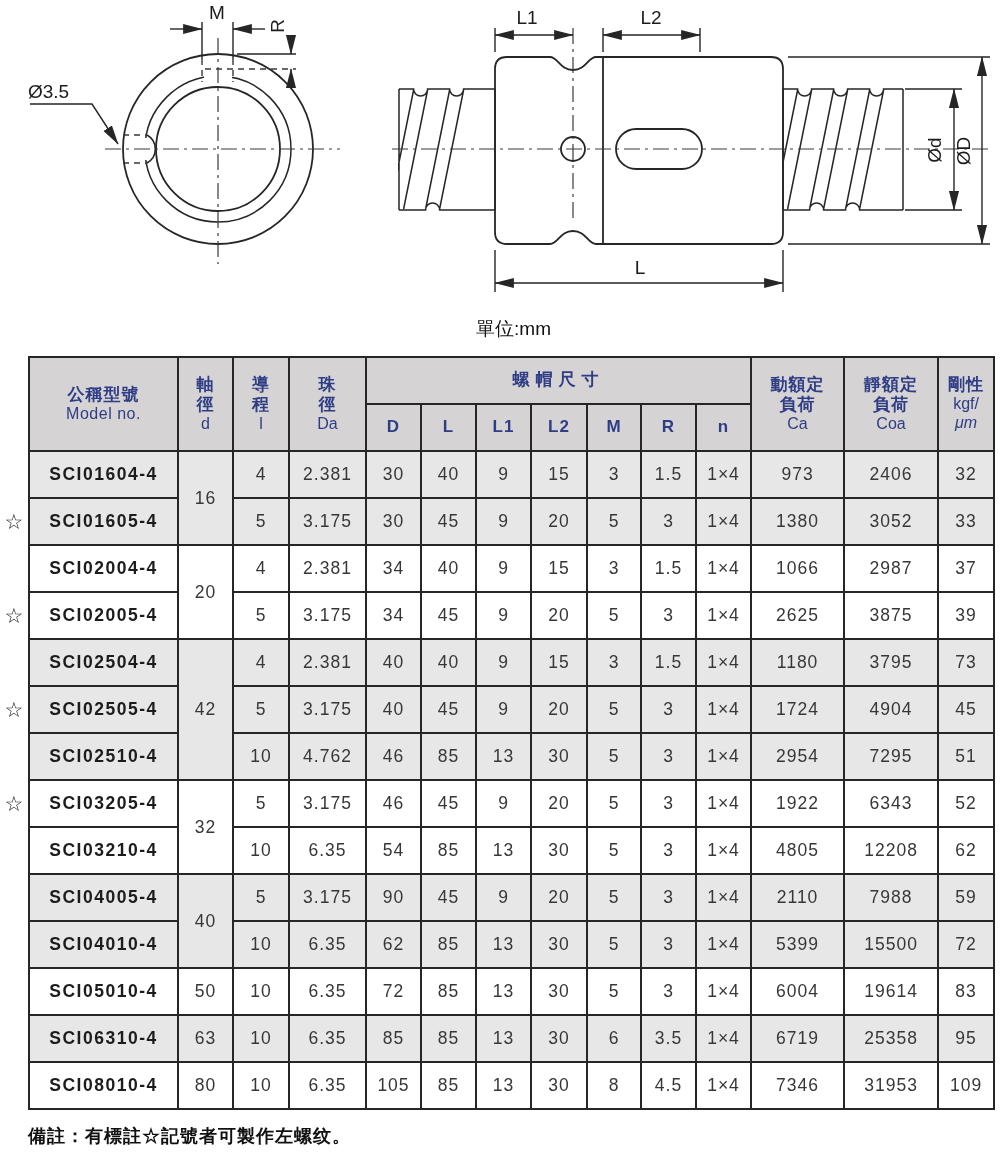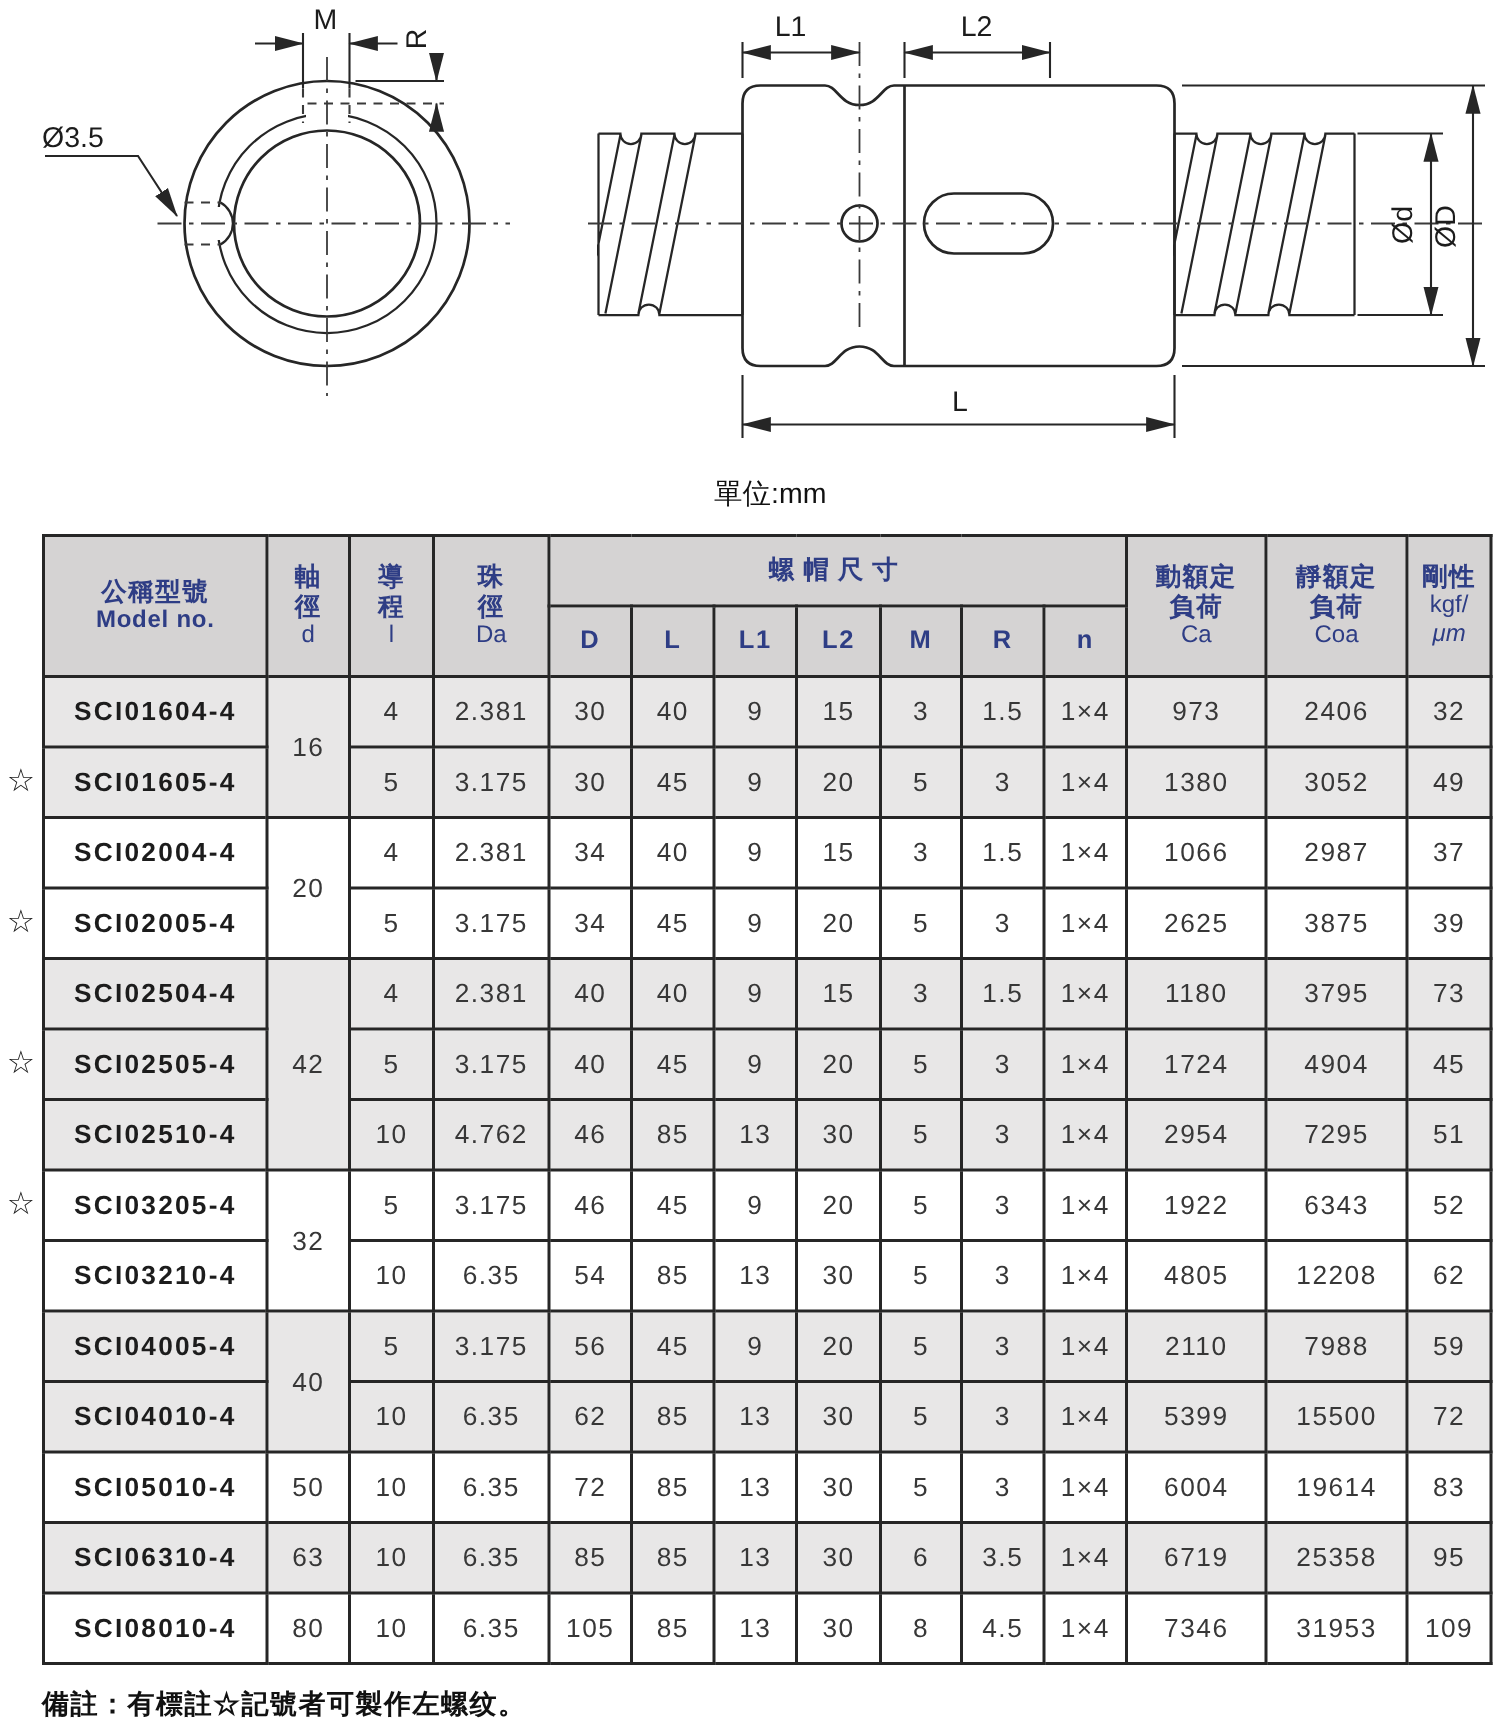--- a/index.html
+++ b/index.html
@@ -20,21 +20,21 @@
     font-size:19px;color:#111;
   }
   #table-wrap{position:absolute;left:28px;top:356px;}
   table{border-collapse:collapse;table-layout:fixed;width:965px;}
   th,td{border:2px solid var(--border,#262626);text-align:center;vertical-align:middle;padding:0;overflow:hidden;}
   thead tr{height:47px;}
   thead th{
     background:var(--header-bg,#d5d3d3);color:var(--header-text,#2e3d85);
     font-weight:bold;font-size:17px;line-height:1.18;letter-spacing:1px;
   }
-  th .en{font-weight:bold;font-size:16px;letter-spacing:0.5px;}
+  th .en{font-weight:normal;font-size:16px;letter-spacing:0.5px;}
   th.nut-title{letter-spacing:6px;}
   th .sym{font-weight:normal;font-size:16px;letter-spacing:0;}
   tbody tr{height:47px;}
   tbody td{font-size:17.5px;color:#373737;letter-spacing:1px;background:#fff;}
   tbody tr.shaded td{background:var(--shaded-row,#e8e7e7);}
   tbody td.model{font-weight:bold;color:#1c1c1c;letter-spacing:1.5px;margin-left:13px;}
   #stars span{
     position:absolute;left:3px;width:22px;text-align:center;
     transform:translateY(-50%);font-size:21px;color:#1a1a1a;line-height:1;
   }
@@ -214,21 +214,21 @@
           <td>3.175</td>
           <td>30</td>
           <td>45</td>
           <td>9</td>
           <td>20</td>
           <td>5</td>
           <td>3</td>
           <td>1×4</td>
           <td>1380</td>
           <td>3052</td>
-          <td>49</td>
+          <td>33</td>
         </tr>
         <tr class="plain">
           <td class="model">SCI02004-4</td>
           <td rowspan="2">20</td>
           <td>4</td>
           <td>2.381</td>
           <td>34</td>
           <td>40</td>
           <td>9</td>
           <td>15</td>
@@ -329,21 +329,21 @@
           <td>1×4</td>
           <td>4805</td>
           <td>12208</td>
           <td>62</td>
         </tr>
         <tr class="shaded">
           <td class="model">SCI04005-4</td>
           <td rowspan="2">40</td>
           <td>5</td>
           <td>3.175</td>
-          <td>56</td>
+          <td>90</td>
           <td>45</td>
           <td>9</td>
           <td>20</td>
           <td>5</td>
           <td>3</td>
           <td>1×4</td>
           <td>2110</td>
           <td>7988</td>
           <td>59</td>
         </tr>

